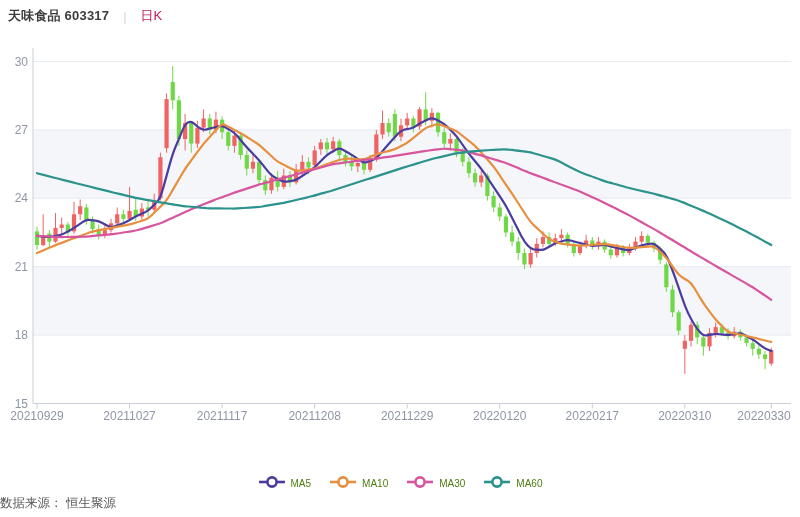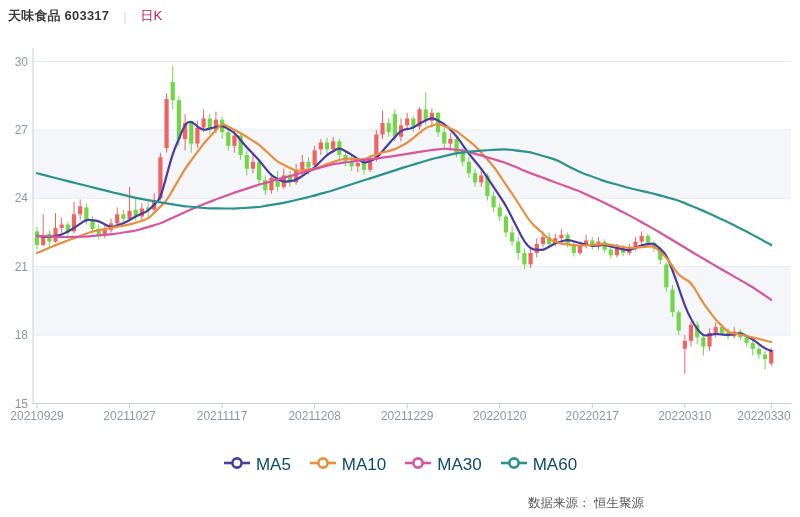--- a/index.html
+++ b/index.html
@@ -5,22 +5,22 @@
   html,body{margin:0;padding:0;background:#fff;}
   #app{position:relative;width:800px;height:517px;background:#ffffff;overflow:hidden;
        font-family:"Liberation Sans","DejaVu Sans",sans-serif;}
   .titlebar{position:absolute;left:8px;top:7px;display:flex;align-items:center;font-size:13px;}
   .title-main{color:#3c3c3c;font-weight:bold;letter-spacing:.2px;}
   .title-divider{color:#d8d8d8;margin:0 14px;font-weight:normal;}
   .title-period{color:#be185d;}
   .legend{position:absolute;left:0;top:455px;width:800px;display:flex;justify-content:center;
           align-items:center;gap:18px;}
   .legend-item{display:flex;align-items:center;gap:5px;cursor:pointer;}
-  .legend-item span{font-size:17px;color:#0c4a6e;}
-  .source{position:absolute;left:0;top:495px;width:644px;text-align:right;
+  .legend-item span{font-size:10px;color:#4d7c0f;margin-top:20px;}
+  .source{position:absolute;left:0;top:495px;width:644px;text-align:left;
           font-size:12.5px;color:#565656;}
   svg text{font-family:"Liberation Sans","DejaVu Sans",sans-serif;}
   .axis-label{font-size:12px;fill:#8e95a5;}
 </style>
 </head>
 <body>
 
 <div id="app">
 
   <div class="titlebar">

